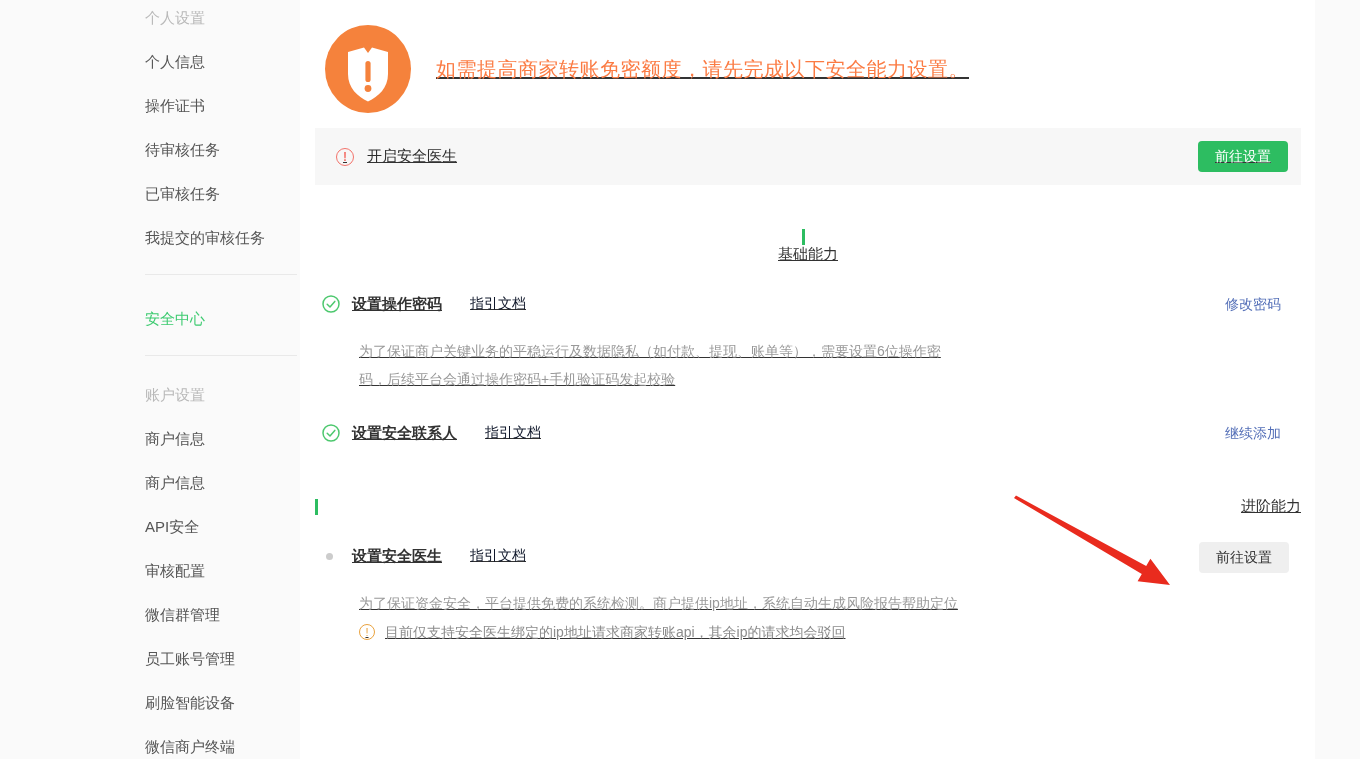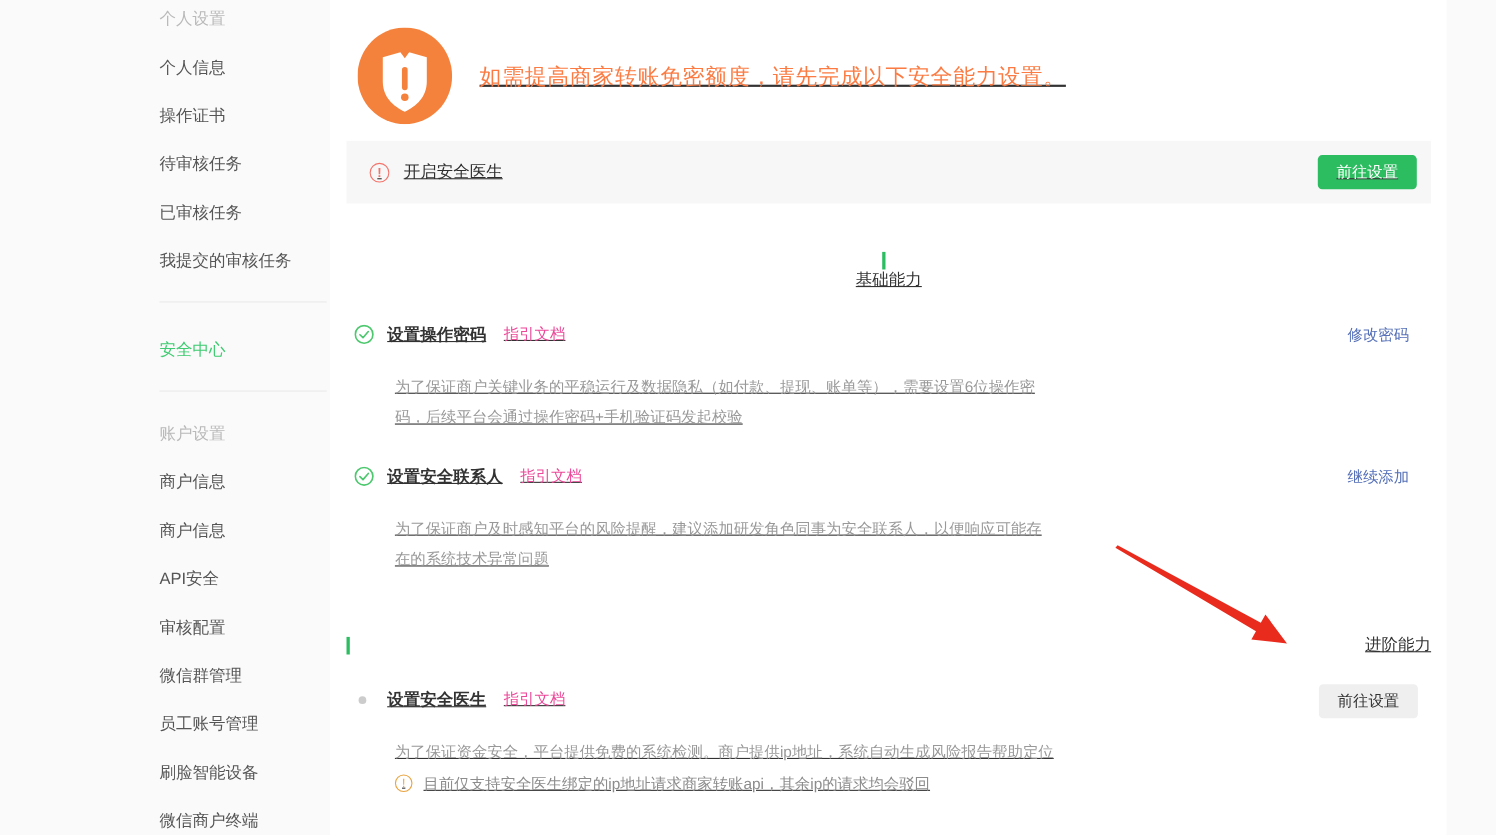--- a/index.html
+++ b/index.html
@@ -42,21 +42,21 @@
   .section-header.first { margin-top:44px;flex-direction:column; }
   .section-header.second { margin-top:55px;justify-content:space-between; }
   .accent-bar { width:3px; height:16px; background:#2dbd61; margin-right:10px; }
 
   .cap-item { position:relative; margin-top:31px; padding-left:7px; }
   .cap-title-row { display:flex; align-items:center; height:18px; }
   .check-icon { width:18px; height:18px; flex-shrink:0; }
   .dot-icon { width:7px; height:7px; border-radius:50%; background:#cccccc; margin-left:4px; flex-shrink:0; }
   .cap-title { font-size:15px; font-weight:bold; color:#333; margin-left:12px; }
   .dot-icon + .cap-title { margin-left:19px; }
-  .doc-link { font-size:14px; color:#ec4899; margin-left:16px; cursor:pointer; }
+  .doc-link { font-size:14px; color:#0f172a; margin-left:28px; cursor:pointer; }
   .action-link { position:absolute; right:20px; top:1px; font-size:14px; color:#5570b8; cursor:pointer; }
   .btn-gray { position:absolute; right:12px; top:-5px; background:#efefef; color:#333; font-size:14px;
               height:31px; padding:0 17px; border:none; border-radius:4px; cursor:pointer; font-family:inherit; }
   .cap-desc { margin:24px 0 0 37px; font-size:14px; color:#999999; line-height:28px; max-width:640px; }
   .warn-row { display:flex; align-items:center; margin:1px 0 0 37px; font-size:14px; color:#8c8c8c; line-height:28px; }
   .warn-icon { width:16px; height:16px; border:1px solid #eaa33f; border-radius:50%; color:#eaa33f; font-size:11px;
                display:flex; align-items:center; justify-content:center; margin-right:10px; flex-shrink:0; }
 
   
   .arrow-overlay { position:absolute; left:0; top:0; width:1360px; height:759px; pointer-events:none; z-index:10; }
@@ -129,24 +129,20 @@
     <div class="cap-item">
       <div class="cap-title-row">
         <svg class="check-icon" viewBox="0 0 18 18">
           <circle cx="9" cy="9" r="8" fill="none" stroke="#4dc86e" stroke-width="1.5"></circle>
           <path d="M5.2 9.3 L8 12 L12.8 6.4" fill="none" stroke="#4dc86e" stroke-width="1.5" stroke-linecap="round" stroke-linejoin="round"></path>
         </svg>
         <span class="cap-title">设置安全联系人</span>
         <span class="doc-link">指引文档</span>
         <span class="action-link">继续添加</span>
       </div>
-      <div class="cap-desc">
-        <div>为了保证商户及时感知平台的风险提醒，建议添加研发角色同事为安全联系人，以便响应可能存</div>
-        <div>在的系统技术异常问题</div>
-      </div>
     </div>
 
     <div class="section-header second">
       <span class="accent-bar"></span>
       <span>进阶能力</span>
     </div>
 
     <div class="cap-item">
       <div class="cap-title-row">
         <span class="dot-icon"></span>

